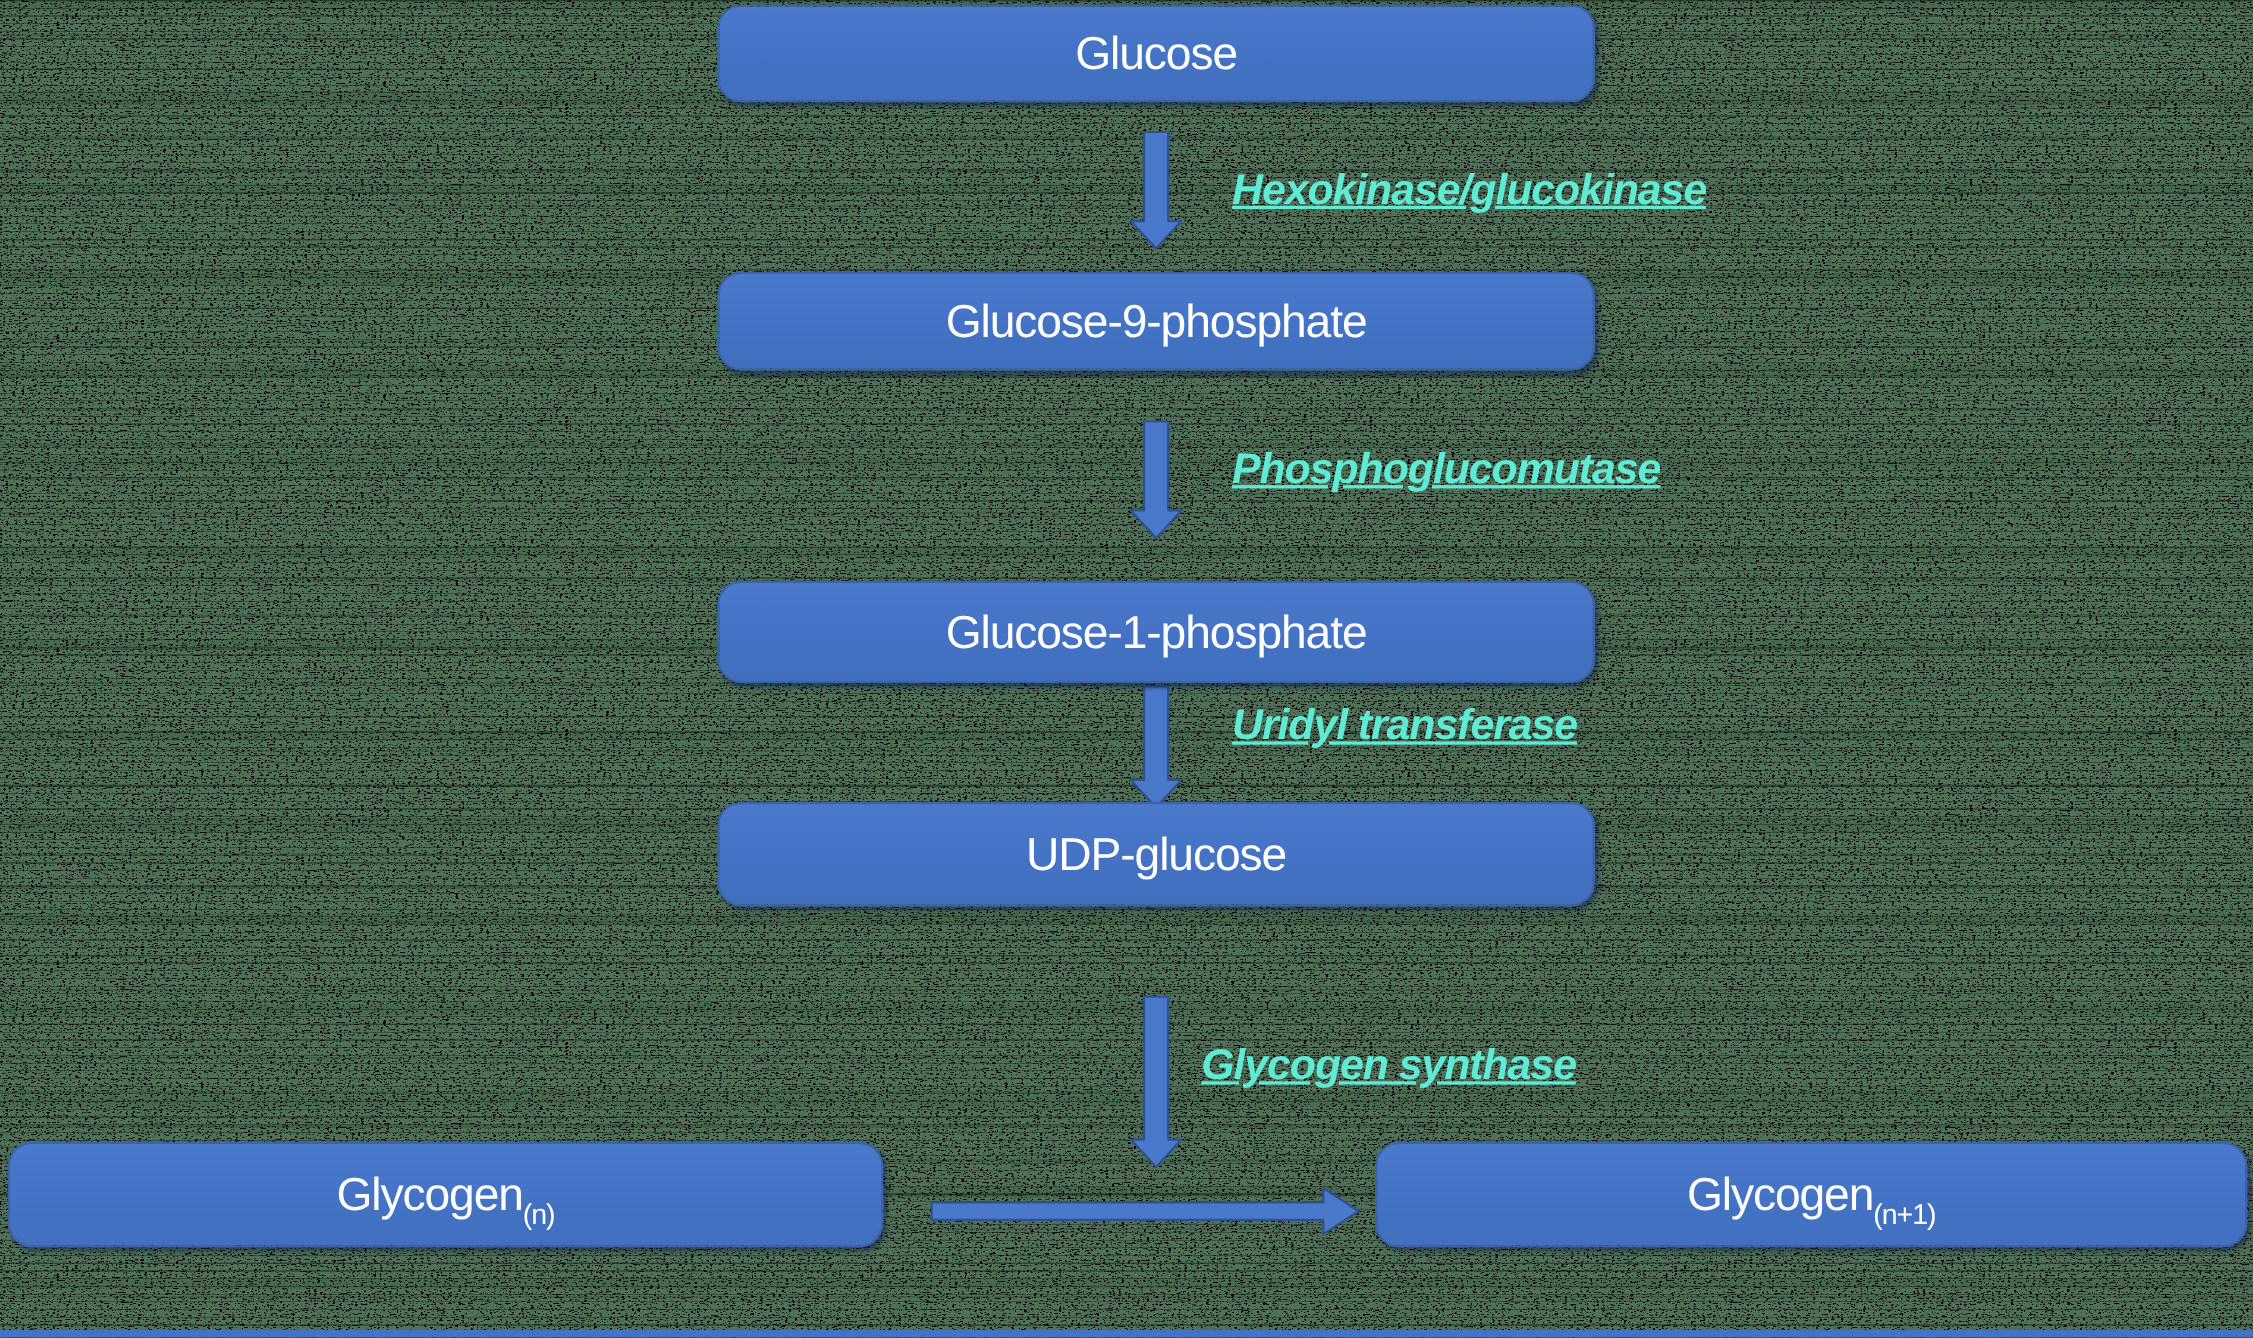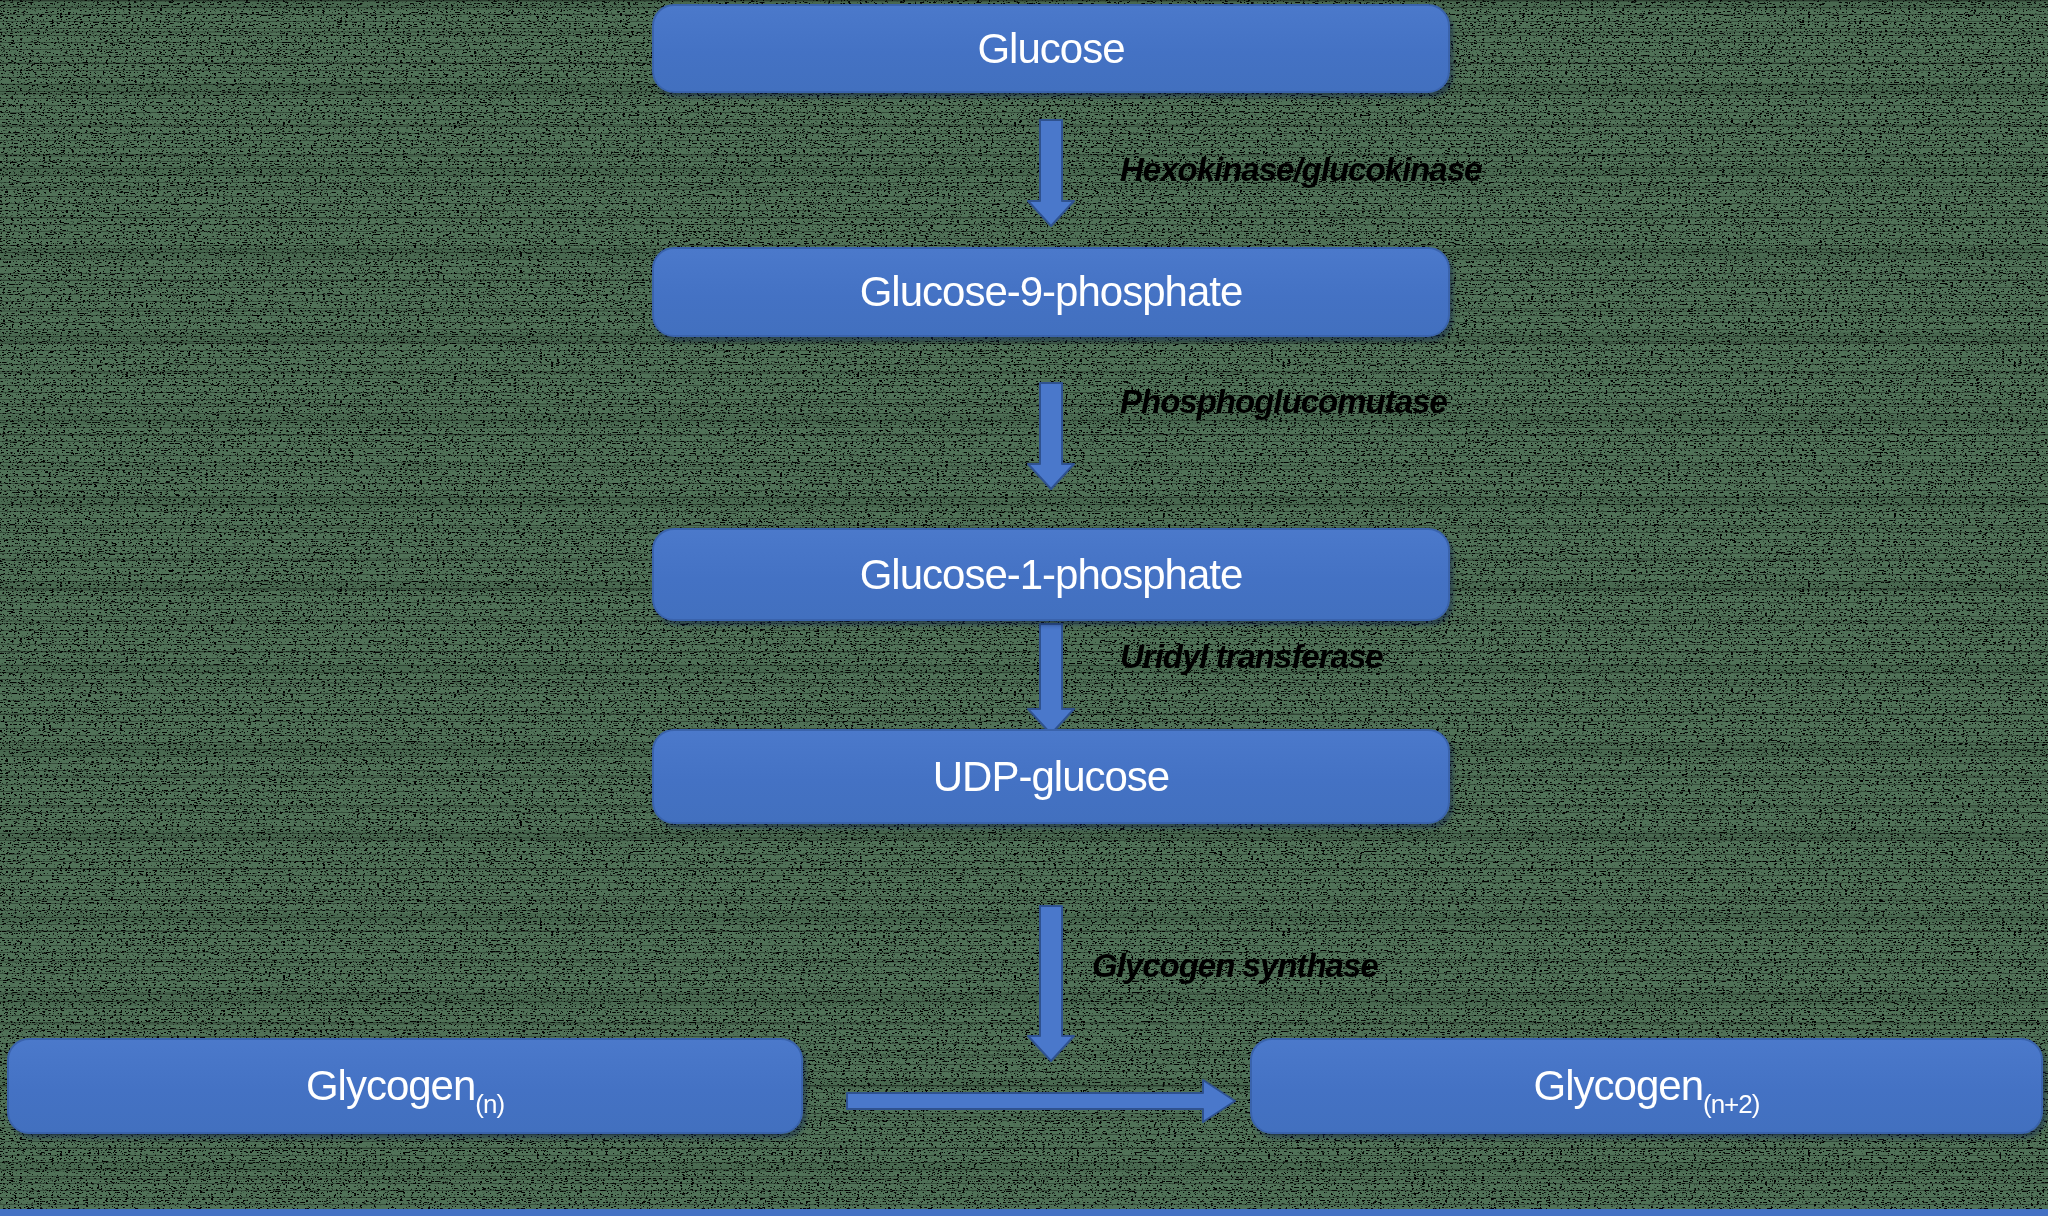--- a/index.html
+++ b/index.html
@@ -53,25 +53,26 @@
   }
   .node-sub {
     font-size: 26px;
     transform: translateY(13px);
   }
   .enzyme {
     position: absolute;
     z-index: 3;
     font-weight: bold;
     font-style: italic;
-    font-size: 33px;
+    font-size: 39px;
     letter-spacing: -1px;
     line-height: 1.1;
-    color: #000000;
+    color: #5eead4;
     white-space: nowrap;
+    text-decoration: underline;
   }
   .arrow-svg {
     position: absolute;
     z-index: 1;
     display: block;
   }
   .bottom-bar {
     position: absolute;
     z-index: 2;
     left: 0;
@@ -82,21 +83,21 @@
   }
   
   .n-glucose      { left: 652px;  top: 4px;    width: 798px; height: 89px; }
   .n-g6p          { left: 652px;  top: 247px;  width: 798px; height: 90px; }
   .n-g1p          { left: 652px;  top: 528px;  width: 798px; height: 93px; }
   .n-udp          { left: 652px;  top: 729px;  width: 798px; height: 95px; }
   .n-glycogen-n   { left: 7px;    top: 1038px; width: 796px; height: 96px; }
   .n-glycogen-n1  { left: 1250px; top: 1038px; width: 793px; height: 96px; }
   
   .e-hexokinase   { left: 1120px; top: 152px;  }
-  .e-phospho      { left: 1120px; top: 384px; text-align: right;  }
+  .e-phospho      { left: 1120px; top: 406px; text-align: right;  }
   .e-uridyl       { left: 1120px; top: 639px;  }
   .e-synthase     { left: 1092px; top: 948px;  }
   .e-branching    { left: 892px;  top: 1151px; }
   
   .a-1 { left: 1021px; top: 119px;  }
   .a-2 { left: 1021px; top: 382px;  }
   .a-3 { left: 1021px; top: 623px;  }
   .a-4 { left: 1021px; top: 905px;  }
   .a-h { left: 845px;  top: 1078px; }
 </style>
@@ -163,21 +164,21 @@
   </div>
   <div class="node n-glycogen-n">
     <span class="node-text">
         <span>Glycogen</span>
         <span class="node-sub">(n)</span>
       </span>
   </div>
   <div class="node n-glycogen-n1">
     <span class="node-text">
         <span>Glycogen</span>
-        <span class="node-sub">(n+2)</span>
+        <span class="node-sub">(n+1)</span>
       </span>
   </div>
 
   <div class="enzyme e-hexokinase">Hexokinase/glucokinase</div>
   <div class="enzyme e-phospho">Phosphoglucomutase</div>
   <div class="enzyme e-uridyl">Uridyl transferase</div>
   <div class="enzyme e-synthase">Glycogen synthase</div>
 
   <div class="bottom-bar"></div>
 

